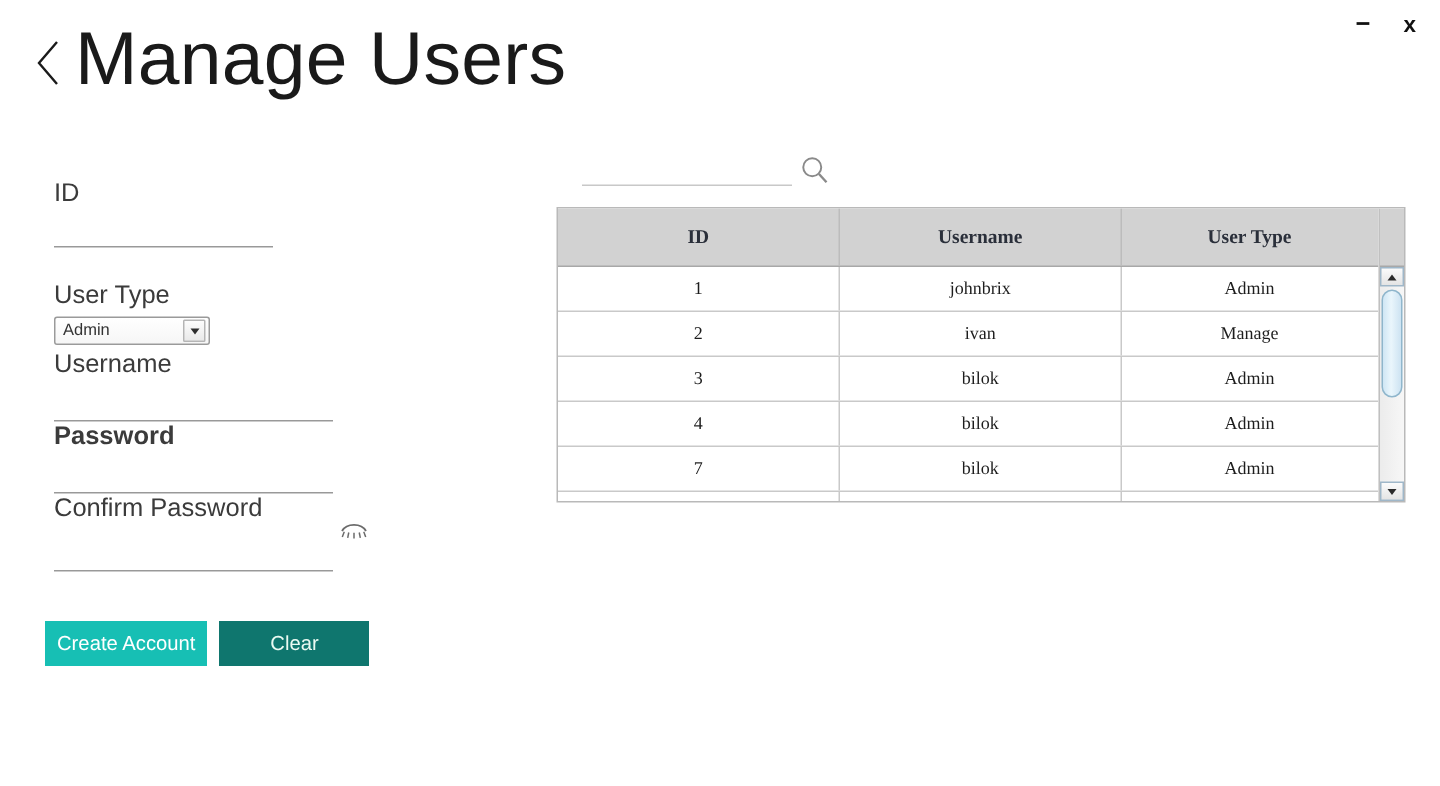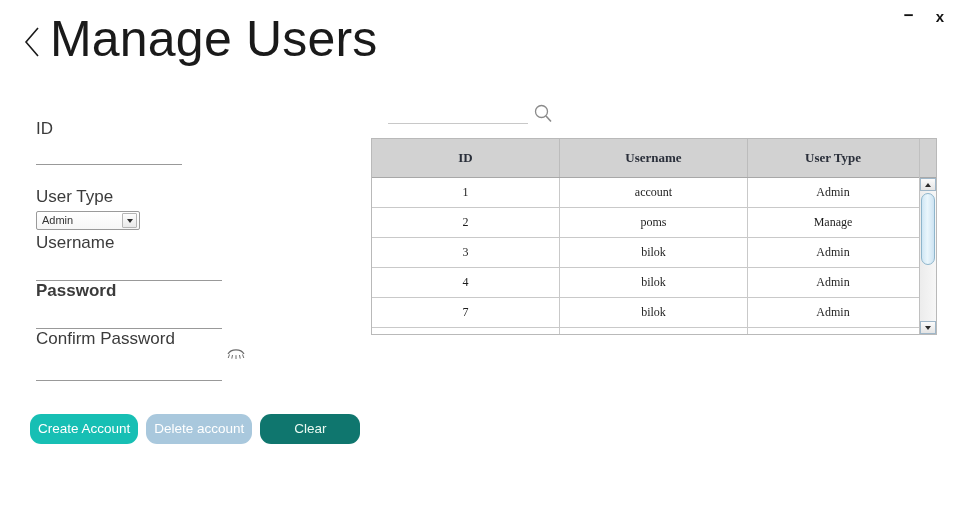--- a/index.html
+++ b/index.html
@@ -180,21 +180,21 @@
     height: 30px;
     padding: 0 8px;
     font-family: "Liberation Sans", sans-serif;
     font-size: 13.5px;
     line-height: 30px;
     color: #ffffff;
     cursor: default;
     white-space: nowrap;
     box-sizing: border-box;
     text-align: center;
-    border-radius: 11px;
+    border-radius: 0;
   }
   .btn-create   { background: #17bfb4; min-width: 100px; }
   .btn-change   { background: #f4918f; min-width: 112px; }
   .btn-delete   { background: #a9c8dd; min-width: 102px; }
   .btn-clear    { background: #0f766e; min-width: 100px; color: #eafaf2; }
 
   
   .search-area {
     position: absolute;
     left: 388px;
@@ -416,21 +416,20 @@
         <line x1="14.5" y1="10" x2="15.2" y2="13.6" stroke="#6b6b6b" stroke-width="1"></line>
         <line x1="17.5" y1="9.5" x2="18.8" y2="13" stroke="#6b6b6b" stroke-width="1"></line>
       </svg>
     </div>
   </div>
 
 </div>
 
 <div class="actions">
   <button class="btn btn-create">Create Account</button>
-  <button class="btn btn-delete">Delete account</button>
   <button class="btn btn-clear">Clear</button>
 </div>
 
 <div class="search-area">
   <input class="search-input" type="text" placeholder="" style="">
   <div class="search-icon">
     <svg width="22" height="22" viewBox="0 0 22 22">
       <circle cx="9.5" cy="8.5" r="6" fill="none" stroke="#8a8a8a" stroke-width="1.3"></circle>
       <line x1="14" y1="13" x2="19" y2="18.5" stroke="#8a8a8a" stroke-width="1.6"></line>
     </svg>
@@ -441,27 +440,27 @@
   <div class="grid">
     <div class="grid-header">
       <div class="cell col-id">ID</div>
       <div class="cell col-user">Username</div>
       <div class="cell col-type">User Type</div>
     </div>
     <div class="grid-body">
 
       <div class="grid-row">
         <div class="cell col-id">1</div>
-        <div class="cell col-user">account</div>
+        <div class="cell col-user">johnbrix</div>
         <div class="cell col-type">Admin</div>
       </div>
 
       <div class="grid-row">
         <div class="cell col-id">2</div>
-        <div class="cell col-user">poms</div>
+        <div class="cell col-user">ivan</div>
         <div class="cell col-type">Manage</div>
       </div>
 
       <div class="grid-row">
         <div class="cell col-id">3</div>
         <div class="cell col-user">bilok</div>
         <div class="cell col-type">Admin</div>
       </div>
 
       <div class="grid-row">

